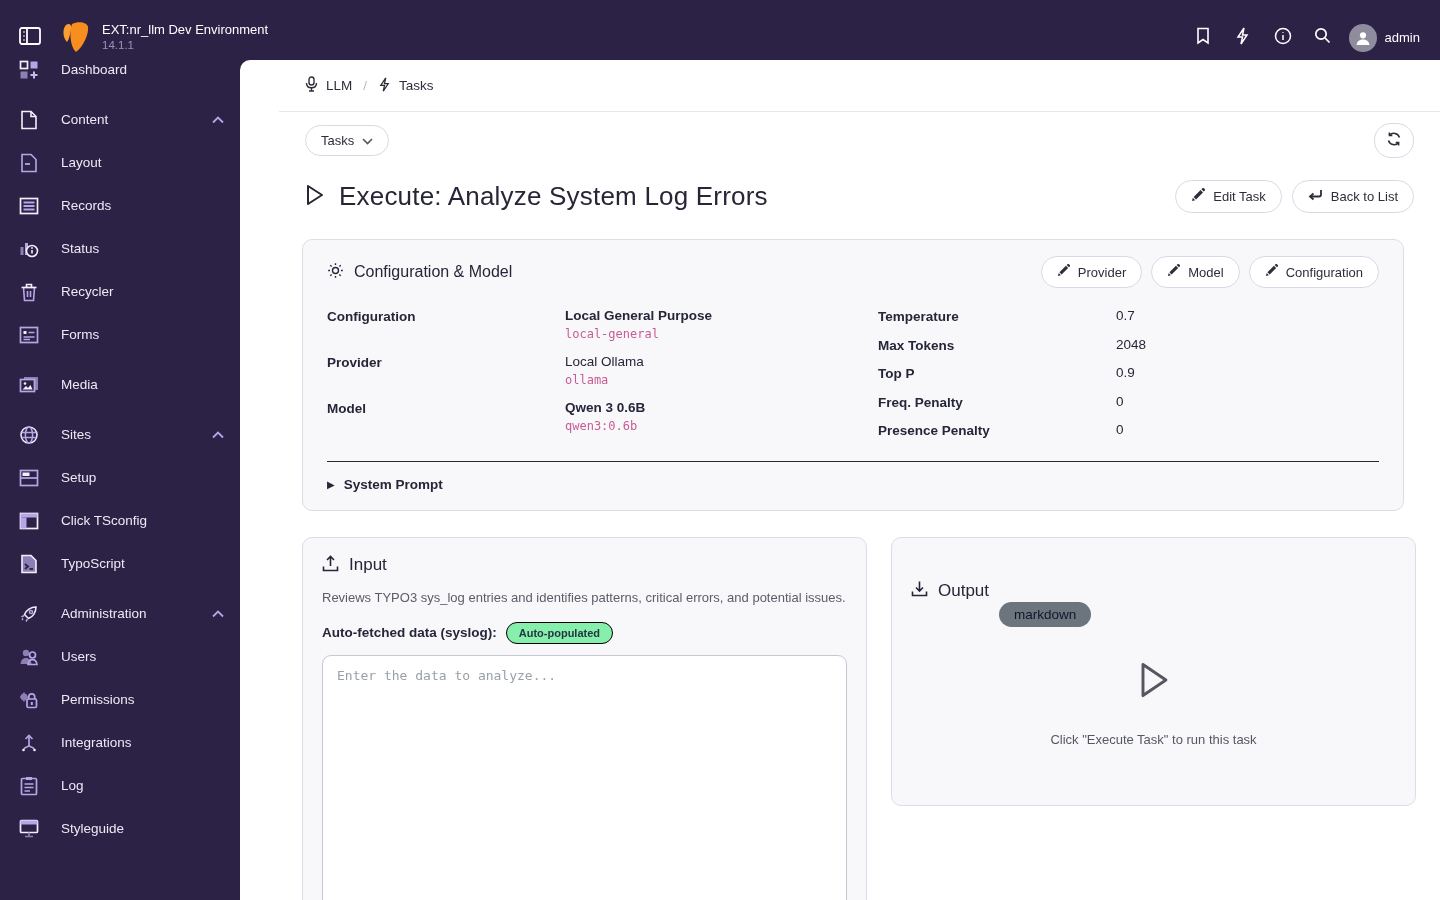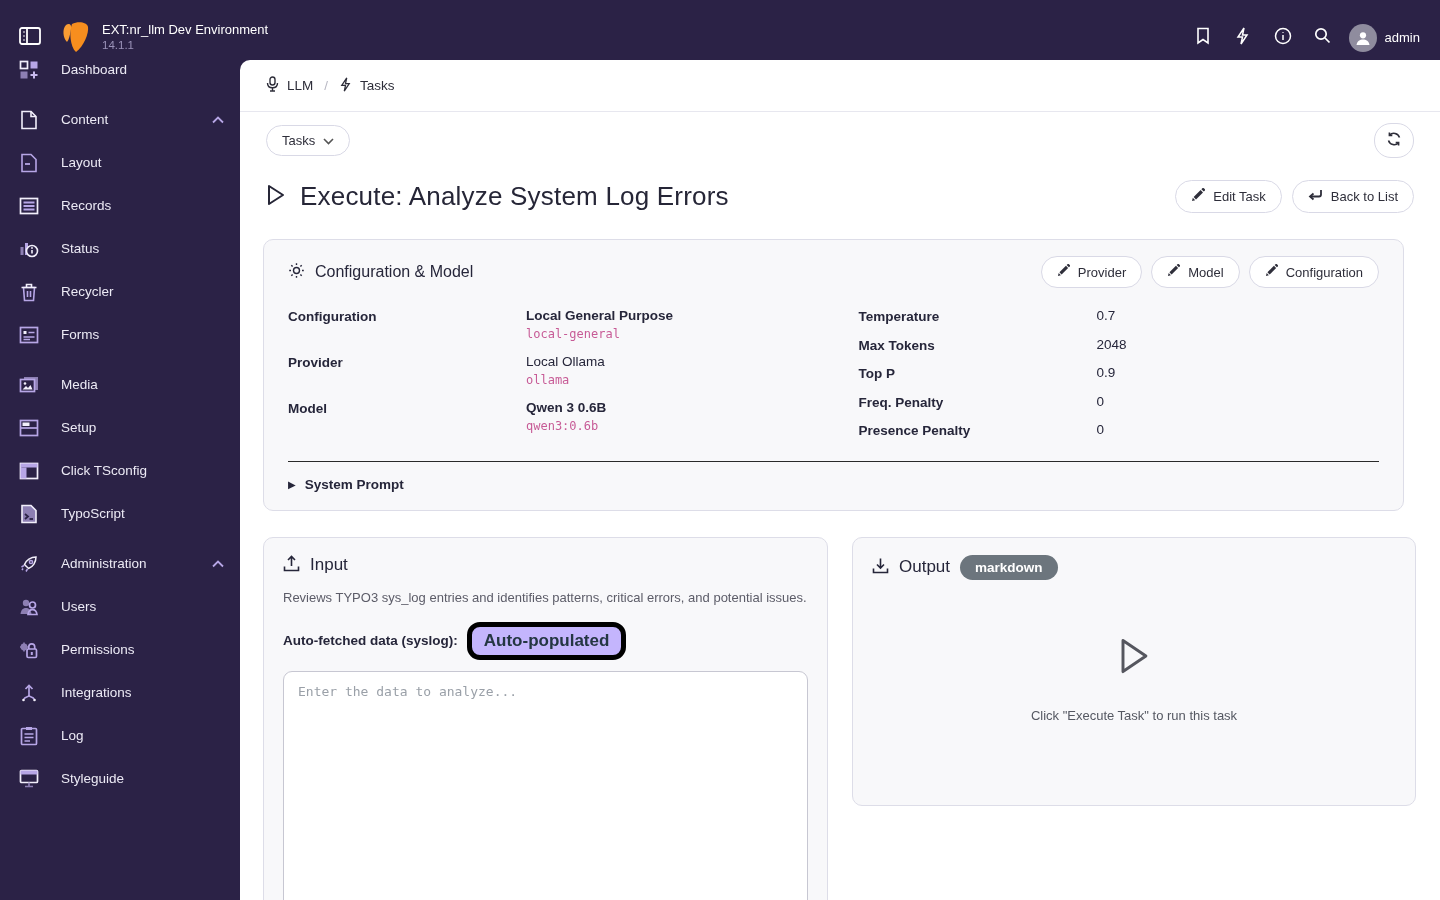--- a/index.html
+++ b/index.html
@@ -32,21 +32,21 @@
     display:flex; align-items:center; height:43px; padding:0 20px 0 18px;
     color:#eceaf5; font-size:13.5px; cursor:pointer; gap:21px;
   }
   .side-item.group-gap { margin-top:7px; }
   .side-ico { width:22px; height:22px; flex:0 0 22px; display:flex; align-items:center; justify-content:center; }
   .side-chevron { margin-left:auto; color:#b7a6e6; display:flex; }
 
   
   .content {
     position:absolute; left:240px; top:60px; right:0; bottom:0;
-    background:#fff; border-top-left-radius:10px; overflow:hidden;
+    background:#fff; border-top-left-radius:10px; overflow:hidden;padding-left:39px;
   }
   .crumbbar {
     height:52px; display:flex; align-items:center; padding:0 26px; gap:9px;
     border-bottom:1px solid #e7e7ef; font-size:13.5px; color:#2e2e3a;
   }
   .crumb-sep { color:#b9b9c4; margin:0 2px; }
   .crumb-link { display:flex; align-items:center; gap:8px; cursor:pointer; }
   .docheader { height:56px; display:flex; align-items:center; justify-content:space-between; padding:0 26px; }
   .pill-btn {
     display:inline-flex; align-items:center; gap:8px;
@@ -88,26 +88,26 @@
   .io-row { display:flex; gap:24px; margin:26px 24px 0 23px; align-items:flex-start; }
   .io-panel { padding:17px 19px; }
   .input-panel { flex:0 0 565px; width:565px; height:420px; }
   .output-panel { flex:1; height:269px; display:flex; flex-direction:column; }
   .io-head { display:flex; align-items:center; gap:10px; }
   .io-title { font-size:17px; color:#26263a; }
   .io-desc { font-size:13px; color:#5c5c68; margin-top:14px; }
   .io-labelrow { display:flex; align-items:center; gap:9px; margin-top:17px; }
   .io-label { font-weight:bold; font-size:13.5px; color:#26263a; }
   .badge-blue {
-    background:#c4b5fd; color:#243642; font-size:17px; font-weight:bold;
-    padding:4px 12px; border-radius:13px; border:5px solid #000000;
+    background:#86efac; color:#243642; font-size:11px; font-weight:bold;
+    padding:4px 12px; border-radius:13px; border:1px solid #000000;
   }
   .badge-gray {
-    background:#6c757d; color:#ffffff; font-size:13.5px; font-weight:bold;
-    padding:5px 15px; border-radius:15px;
+    background:#6c757d; color:#0f172a; font-size:13.5px; font-weight:normal;
+    padding:5px 15px; border-radius:15px;margin-top:47px;
   }
   textarea.data-input {
     width:100%; height:305px; margin-top:11px; resize:none;
     border:1px solid #c7c7d2; border-radius:9px; background:#fff;
     padding:12px 14px; font-family:"DejaVu Sans Mono", monospace;
     font-size:13px; color:#333; outline:none;
   }
   textarea.data-input::placeholder { color:#9aa0a8; }
   .out-empty { flex:1; display:flex; flex-direction:column; align-items:center; justify-content:center; gap:26px; padding-bottom:10px; }
   .out-empty-text { font-size:13px; color:#555862; }
@@ -270,20 +270,35 @@
       <svg width="20" height="19" viewBox="0 0 20 19" fill="none">
         <rect x="5" y="2" width="14" height="13" fill="#8d7fb3"></rect>
         <rect x="1.5" y="4.5" width="14" height="12" fill="#2b2246" stroke="#b7a6e6" stroke-width="1.7"></rect>
         <circle cx="6" cy="8.5" r="1.3" fill="#f2effb"></circle>
         <path d="M3.5 14.5 L7 11 L9 13 L11.5 10 L13.5 14.5 Z" fill="#f2effb"></path>
       </svg>
     </span>
     <span>Media</span>
   </div>
 
+  <div class="side-item group-gap">
+    <span class="side-ico">
+      <svg width="20" height="20" viewBox="0 0 20 20" fill="none" stroke="#f2effb" stroke-width="1.5">
+        <circle cx="10" cy="10" r="8"></circle>
+        <ellipse cx="10" cy="10" rx="3.6" ry="8" stroke="#b7a6e6"></ellipse>
+        <path d="M2.5 7.5 H17.5 M2.5 12.5 H17.5" stroke="#b7a6e6"></path>
+      </svg>
+    </span>
+    <span>Sites</span>
+    <span class="side-chevron">
+      <svg width="12" height="8" viewBox="0 0 12 8" fill="none" stroke="#b7a6e6" stroke-width="1.8">
+          <path d="M1 6.5 L6 1.5 L11 6.5"></path>
+        </svg>
+    </span>
+  </div>
 
   <div class="side-item">
     <span class="side-ico">
       <svg width="20" height="18" viewBox="0 0 20 18" fill="none">
         <rect x="1.5" y="1.5" width="17" height="15" stroke="#b7a6e6" stroke-width="1.7"></rect>
         <rect x="3.5" y="3.5" width="7" height="3.5" fill="#f2effb"></rect>
         <line x1="1.5" y1="9" x2="18.5" y2="9" stroke="#b7a6e6" stroke-width="1.7"></line>
       </svg>
     </span>
     <span>Setup</span>

